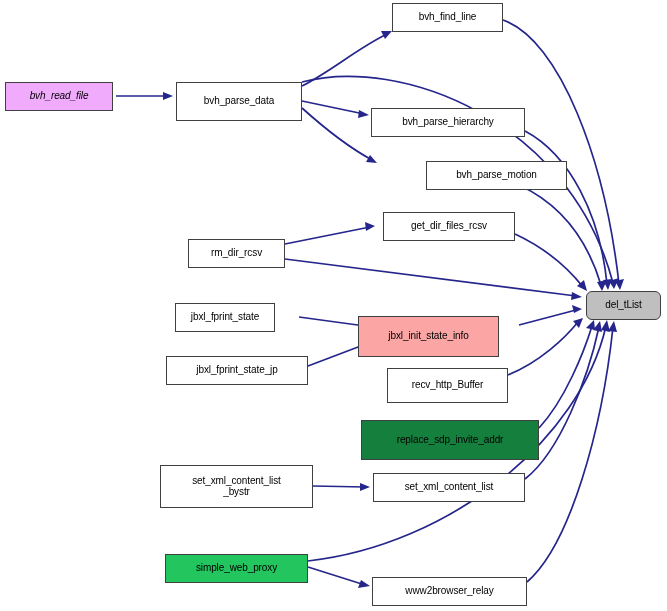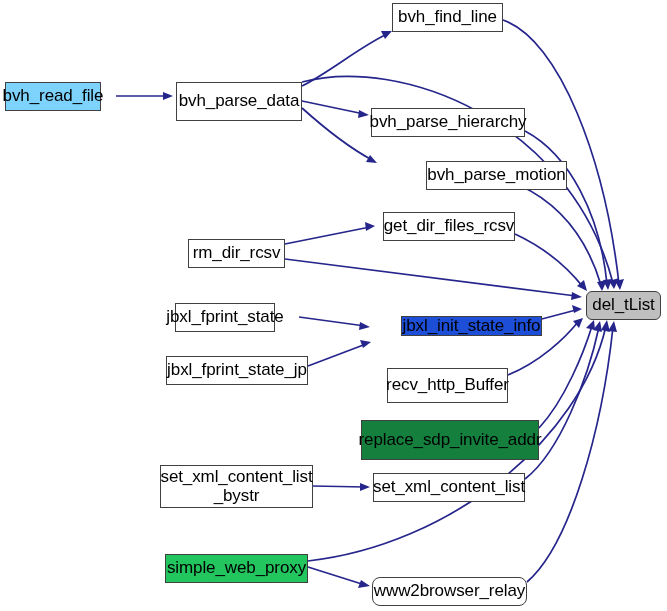--- a/index.html
+++ b/index.html
@@ -24,21 +24,21 @@
   }
   .node {
     position: absolute;
     box-sizing: border-box;
     border: 1px solid #404040;
     background: #ffffff;
     display: flex;
     align-items: center;
     justify-content: center;
     text-align: center;
-    font-size: 17px;
+    font-size: 10px;
     color: #000000;
     line-height: 1.08;
     letter-spacing: -0.1px;
     white-space: pre-line;
   }
   .node.highlight {
     background: #bfbfbf;
   }
   .edge-path {
     fill: none;
@@ -136,33 +136,33 @@
         <path class="edge-path" d="M 308,561 C 450,545 580,440 606,326" stroke="#25258c"></path>
         <polygon class="edge-head" points="607,320 601,330 610,332" fill="#25258c"></polygon>
       </g>
       <g>
         <path class="edge-path" d="M 527,582 C 570,545 602,430 613,327" stroke="#25258c"></path>
         <polygon class="edge-head" points="614,321 608,331 617,332" fill="#25258c"></polygon>
       </g>
     </svg>
 
   <div id="node-layer">
-      <div class="node" style="left: 5px; top: 82px; width: 96px; height: 29px; border-color: rgb(64, 64, 64); background: #7dd3fc;">bvh_read_file</div>
+      <div class="node" style="left: 5px; top: 82px; width: 108px; height: 29px; border-color: rgb(64, 64, 64); background: #f0abfc; font-style: italic;">bvh_read_file</div>
       <div class="node" style="left: 176px; top: 82px; width: 126px; height: 39px; border-color: rgb(64, 64, 64); background: rgb(255, 255, 255);">bvh_parse_data</div>
       <div class="node" style="left: 392px; top: 3px; width: 111px; height: 29px; border-color: rgb(64, 64, 64); background: rgb(255, 255, 255);">bvh_find_line</div>
       <div class="node" style="left: 371px; top: 108px; width: 154px; height: 29px; border-color: rgb(64, 64, 64); background: rgb(255, 255, 255);">bvh_parse_hierarchy</div>
       <div class="node" style="left: 378px; top: 161px; width: 141px; height: 29px; border-color: rgb(64, 64, 64); background: rgb(255, 255, 255); margin-left: 48px;">bvh_parse_motion</div>
       <div class="node" style="left: 383px; top: 212px; width: 132px; height: 29px; border-color: rgb(64, 64, 64); background: rgb(255, 255, 255);">get_dir_files_rcsv</div>
       <div class="node" style="left: 188px; top: 239px; width: 97px; height: 29px; border-color: rgb(64, 64, 64); background: rgb(255, 255, 255);">rm_dir_rcsv</div>
       <div class="node" style="left: 175px; top: 303px; width: 100px; height: 29px; border-color: rgb(64, 64, 64); background: rgb(255, 255, 255);">jbxl_fprint_state</div>
-      <div class="node" style="left: 401px; top: 316px; width: 141px; height: 20px; border-color: rgb(64, 64, 64); background: #1d4ed8;">jbxl_init_state_info</div>
+      <div class="node" style="left: 358px; top: 316px; width: 141px; height: 41px; border-color: rgb(64, 64, 64); background: #fca5a5;">jbxl_init_state_info</div>
       <div class="node" style="left: 166px; top: 356px; width: 142px; height: 29px; border-color: rgb(64, 64, 64); background: rgb(255, 255, 255);">jbxl_fprint_state_jp</div>
       <div class="node" style="left: 387px; top: 368px; width: 121px; height: 35px; border-color: rgb(64, 64, 64); background: rgb(255, 255, 255);">recv_http_Buffer</div>
       <div class="node" style="left: 361px; top: 420px; width: 178px; height: 40px; border-color: rgb(64, 64, 64); background: #15803d;">replace_sdp_invite_addr</div>
       <div class="node" style="left: 160px; top: 465px; width: 153px; height: 43px; border-color: rgb(64, 64, 64); background: rgb(255, 255, 255);">set_xml_content_list
 _bystr</div>
       <div class="node" style="left: 373px; top: 473px; width: 152px; height: 29px; border-color: rgb(64, 64, 64); background: rgb(255, 255, 255);">set_xml_content_list</div>
       <div class="node" style="left: 165px; top: 554px; width: 143px; height: 29px; border-color: rgb(64, 64, 64); background: #22c55e;">simple_web_proxy</div>
-      <div class="node" style="left: 372px; top: 577px; width: 155px; height: 29px; border-color: rgb(64, 64, 64); background: rgb(255, 255, 255); border-radius: 8px;">www2browser_relay</div>
+      <div class="node" style="left: 372px; top: 577px; width: 155px; height: 29px; border-color: rgb(64, 64, 64); background: rgb(255, 255, 255);">www2browser_relay</div>
       <div class="node highlight" style="left: 586px; top: 291px; width: 75px; height: 29px; border-color: rgb(64, 64, 64); background: rgb(191, 191, 191); border-radius: 6px;">del_tList</div>
     </div>
 
 </div>
 
 </body></html>

